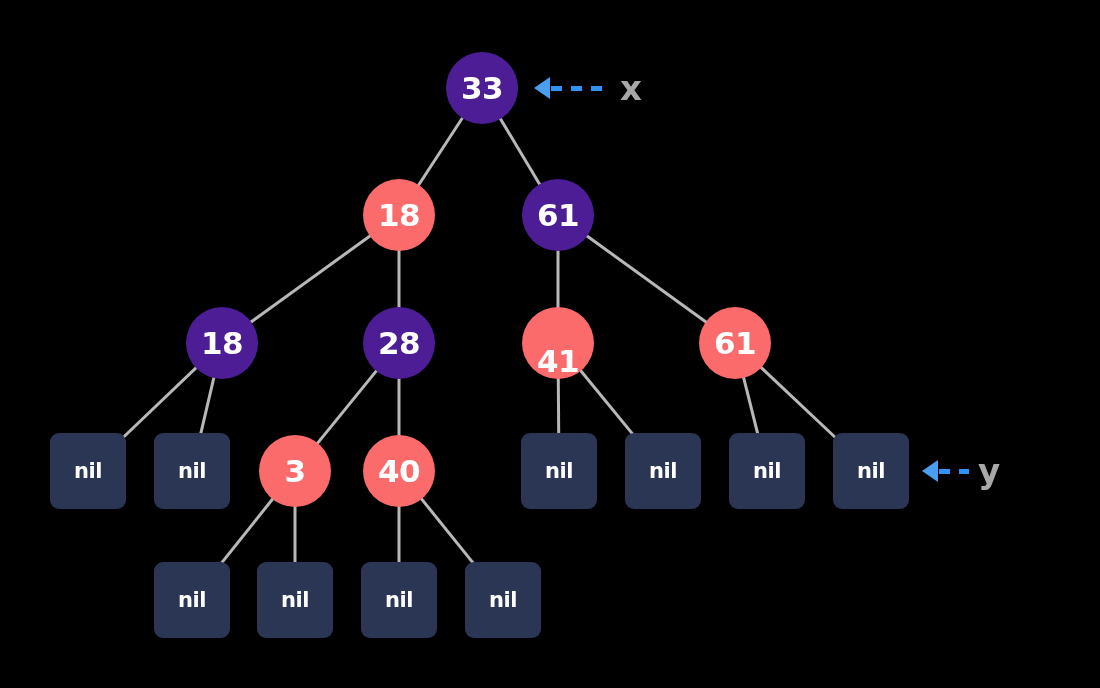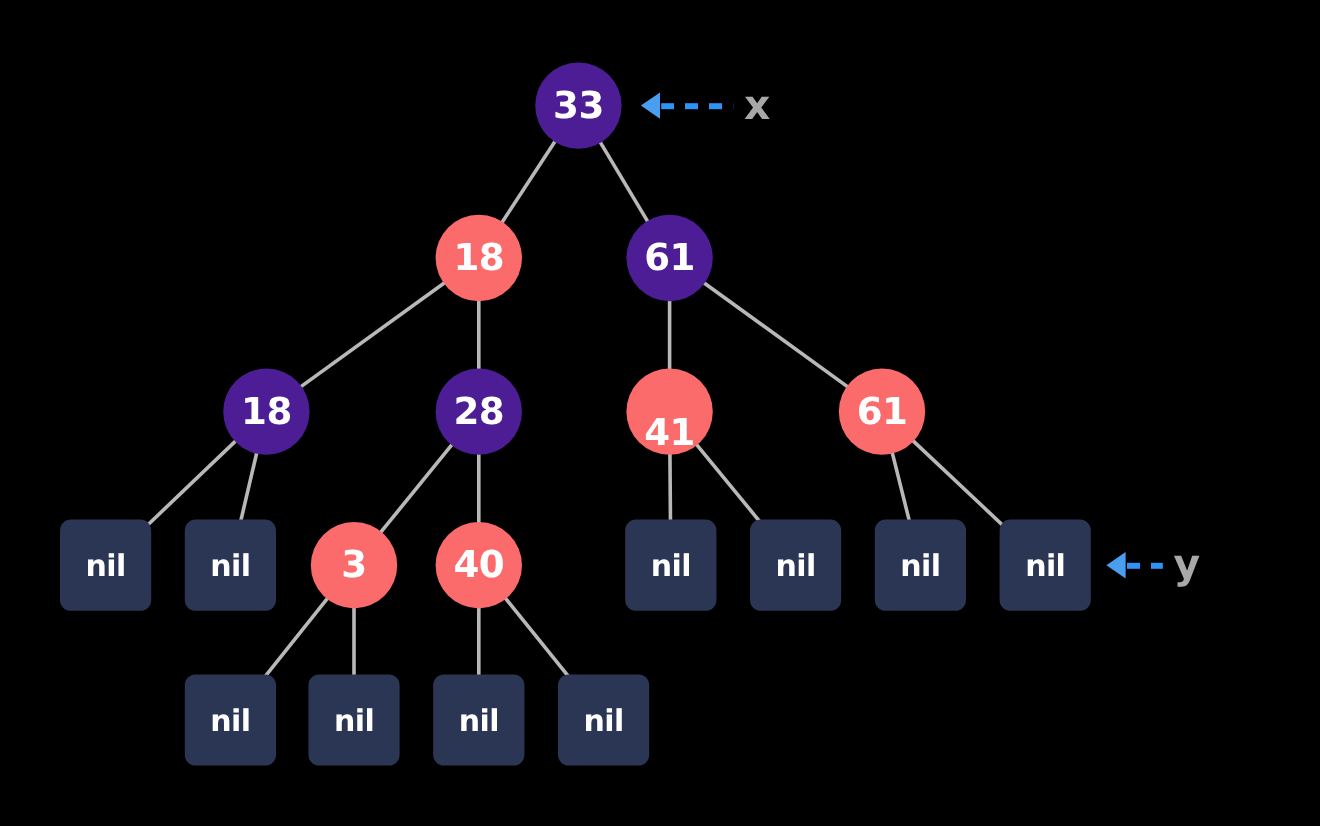--- a/index.html
+++ b/index.html
@@ -37,21 +37,21 @@
   .node.circle {
     width: 72px;
     height: 72px;
     border-radius: 50%;
     font-size: 31px;
   }
   .node.square {
     width: 76px;
     height: 76px;
     border-radius: 9px;
-    font-size: 25px;
+    font-size: 21px;
   }
   .node.black { background: #4c1d95; }
   .node.red   { background: #fc6b6b; }
   .node.nil   { background: #2b3654; }
 
   .ptr {
     position: absolute;
     display: flex;
     align-items: center;
     height: 40px;

